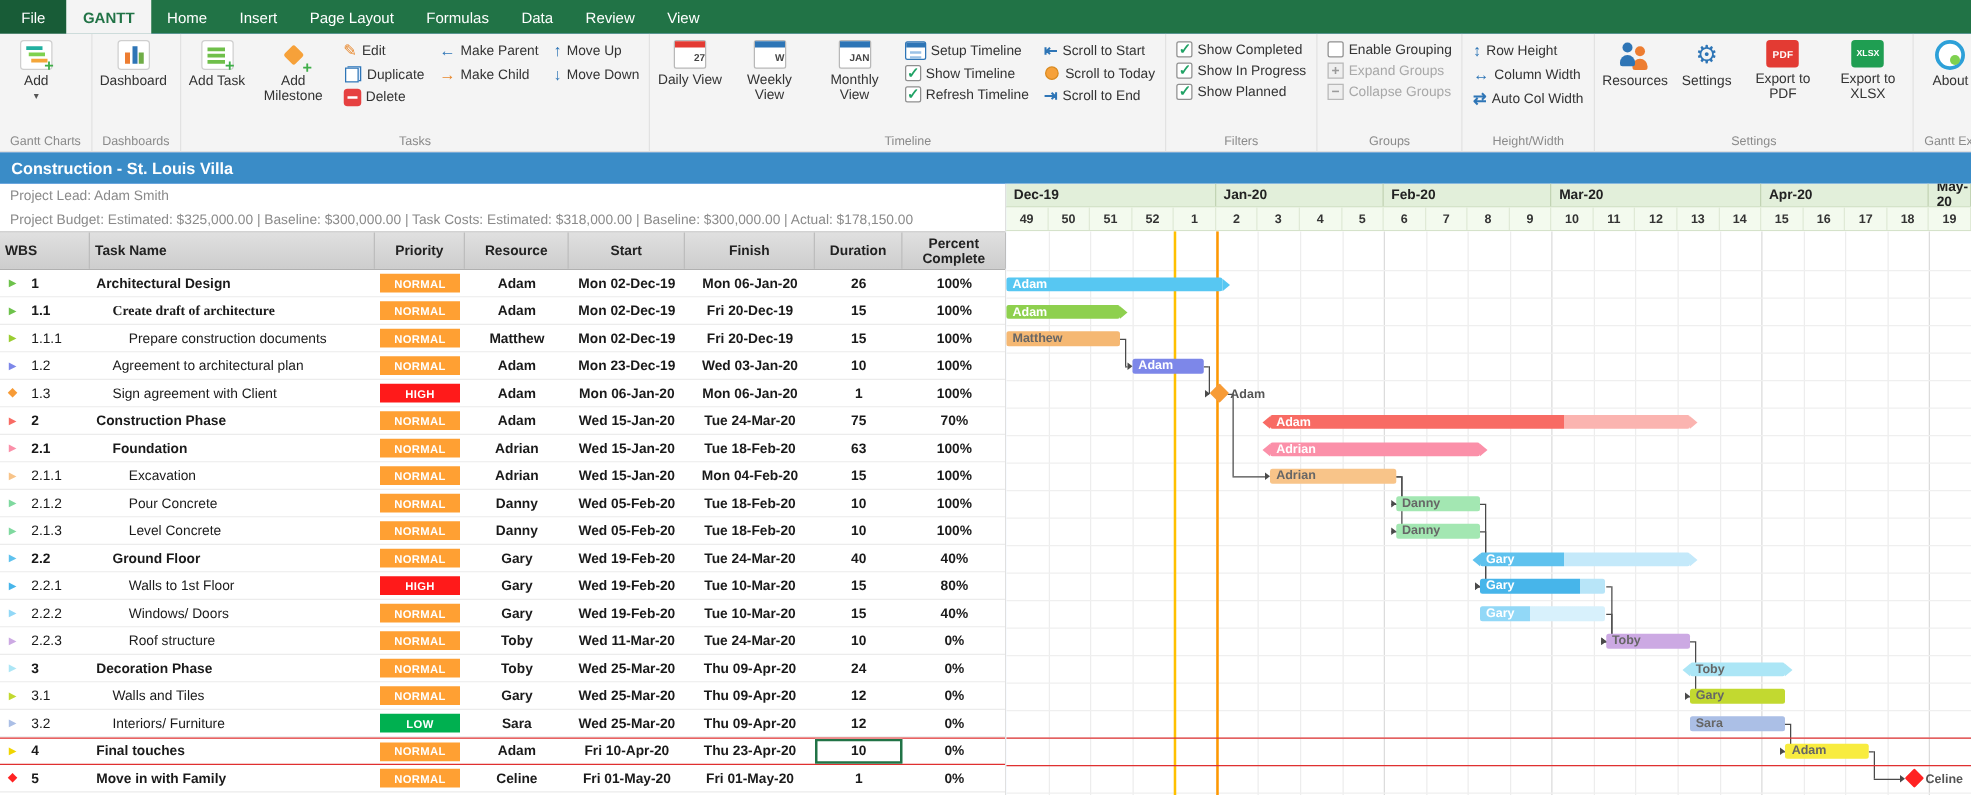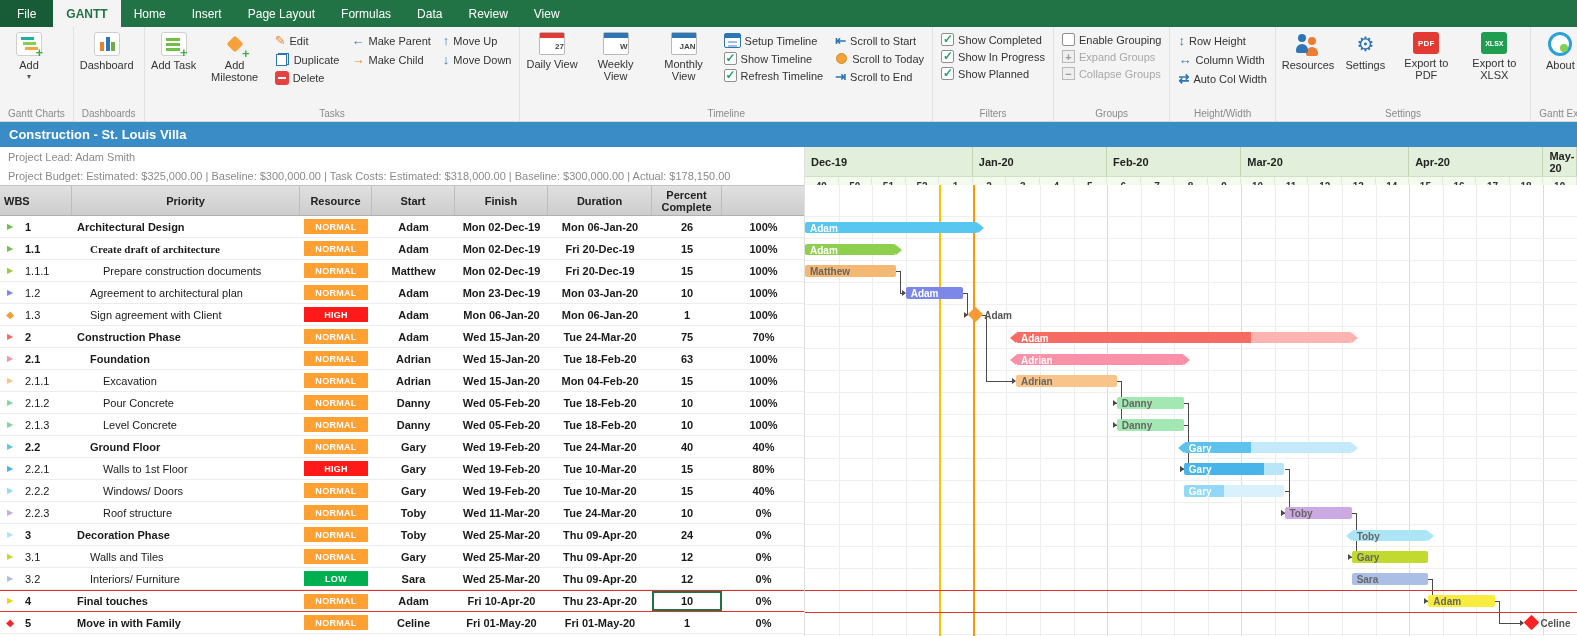--- a/index.html
+++ b/index.html
@@ -105,21 +105,21 @@
   .mk-arr{font-size:8px;line-height:1}
   .mk-dia{font-size:10px;line-height:1}
   .trow .wbs,.trow .name{font-weight:400}
   .trow.b .wbs,.trow.b .name{font-weight:700}
   .prio{justify-content:center;padding:0 4px}
   .badge{width:100%;height:15px;display:flex;align-items:center;justify-content:center;color:#fff;font-size:9px;font-weight:700;letter-spacing:.3px}
   .res,.date,.dur,.pct{font-weight:700;justify-content:center}
   .dur.sel{box-shadow:inset 0 0 0 2px #217346;background:#fff}
 
   
-  .months{height:30px;display:flex;background:#e2efda;border-bottom:1px solid #cfe0c3}
+  .months{height:19px;display:flex;background:#e2efda;border-bottom:1px solid #cfe0c3}
   .mcell{font-size:11px;font-weight:700;color:#222;display:flex;align-items:center;padding-left:6px;border-right:1px solid #c2d4b4;overflow:hidden;flex:none}
   .weeks{height:19px;display:flex;background:#f3faee;border-bottom:1px solid #d5e2ca}
   .wcell{font-size:10px;font-weight:700;color:#333;display:flex;align-items:center;justify-content:center;border-right:1px solid #e0ead6;flex:none}
 
   
   .gbody{position:absolute;top:38px;bottom:0;left:0;width:772px;overflow:hidden;background:#fff}
   .vline{position:absolute;top:0;bottom:0;width:1px;background:#ededed}
   .vline.month{background:#dcdcdc}
   .hrow{position:absolute;left:0;right:0;height:1px;background:#efefef}
   .vmark{position:absolute;top:0;bottom:0;width:2px;z-index:1}
@@ -367,20 +367,21 @@
     <span>Construction - St. Louis Villa</span>
   </div>
   <div class="content">
     <div class="left">
       <div class="info">
         <div class="info-line">Project Lead: Adam Smith</div>
         <div class="info-line">Project Budget: Estimated: $325,000.00 | Baseline: $300,000.00 | Task Costs: Estimated: $318,000.00 | Baseline: $300,000.00 | Actual: $178,150.00</div>
       </div>
       <div class="thead">
           <div class="hcell hc0">WBS</div>
+          <div class="hcell hc1">Task Name</div>
           <div class="hcell hc2">Priority</div>
           <div class="hcell hc3">Resource</div>
           <div class="hcell hc4">Start</div>
           <div class="hcell hc5">Finish</div>
           <div class="hcell hc6">Duration</div>
           <div class="hcell hc7">Percent Complete</div>
         </div>
       <div class="tbody">
           <div class="trow b">
             <div class="c strip">
@@ -431,21 +432,21 @@
             <div class="c strip">
               <span class="mk-arr" style="color: rgb(125, 135, 233);">▶</span>
             </div>
             <div class="c wbs">1.2</div>
             <div class="c name" style="padding-left: 18px;">Agreement to architectural plan</div>
             <div class="c prio">
               <span class="badge" style="background: rgb(255, 160, 51);">NORMAL</span>
             </div>
             <div class="c res">Adam</div>
             <div class="c date">Mon 23-Dec-19</div>
-            <div class="c date">Mon 03-Jan-20</div>
+            <div class="c date">Wed 03-Jan-20</div>
             <div class="c dur">10</div>
             <div class="c pct">100%</div>
           </div>
           <div class="trow">
             <div class="c strip">
               <span class="mk-dia" style="color: rgb(247, 155, 54);">◆</span>
             </div>
             <div class="c wbs">1.3</div>
             <div class="c name" style="padding-left: 18px;">Sign agreement with Client</div>
             <div class="c prio">

